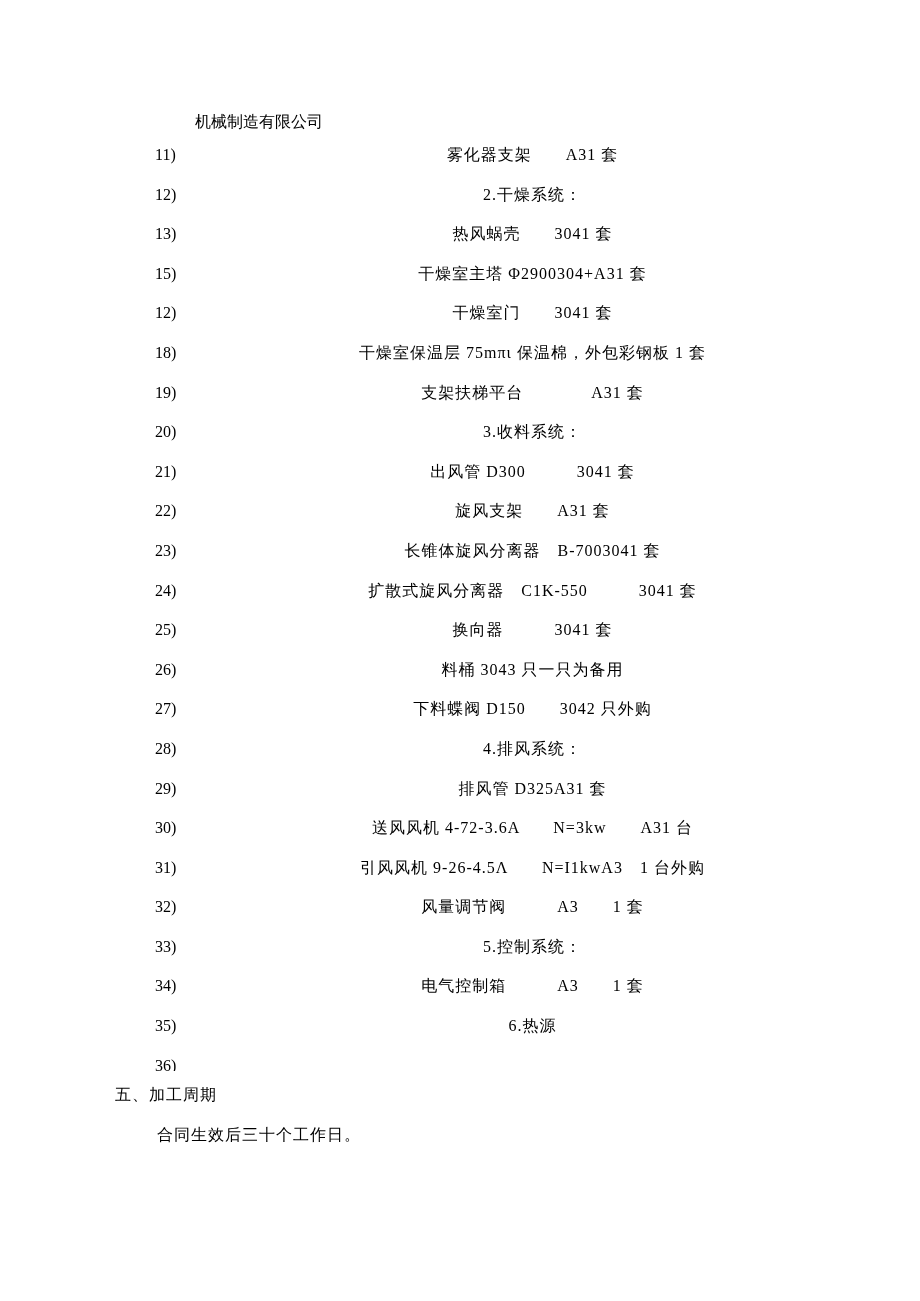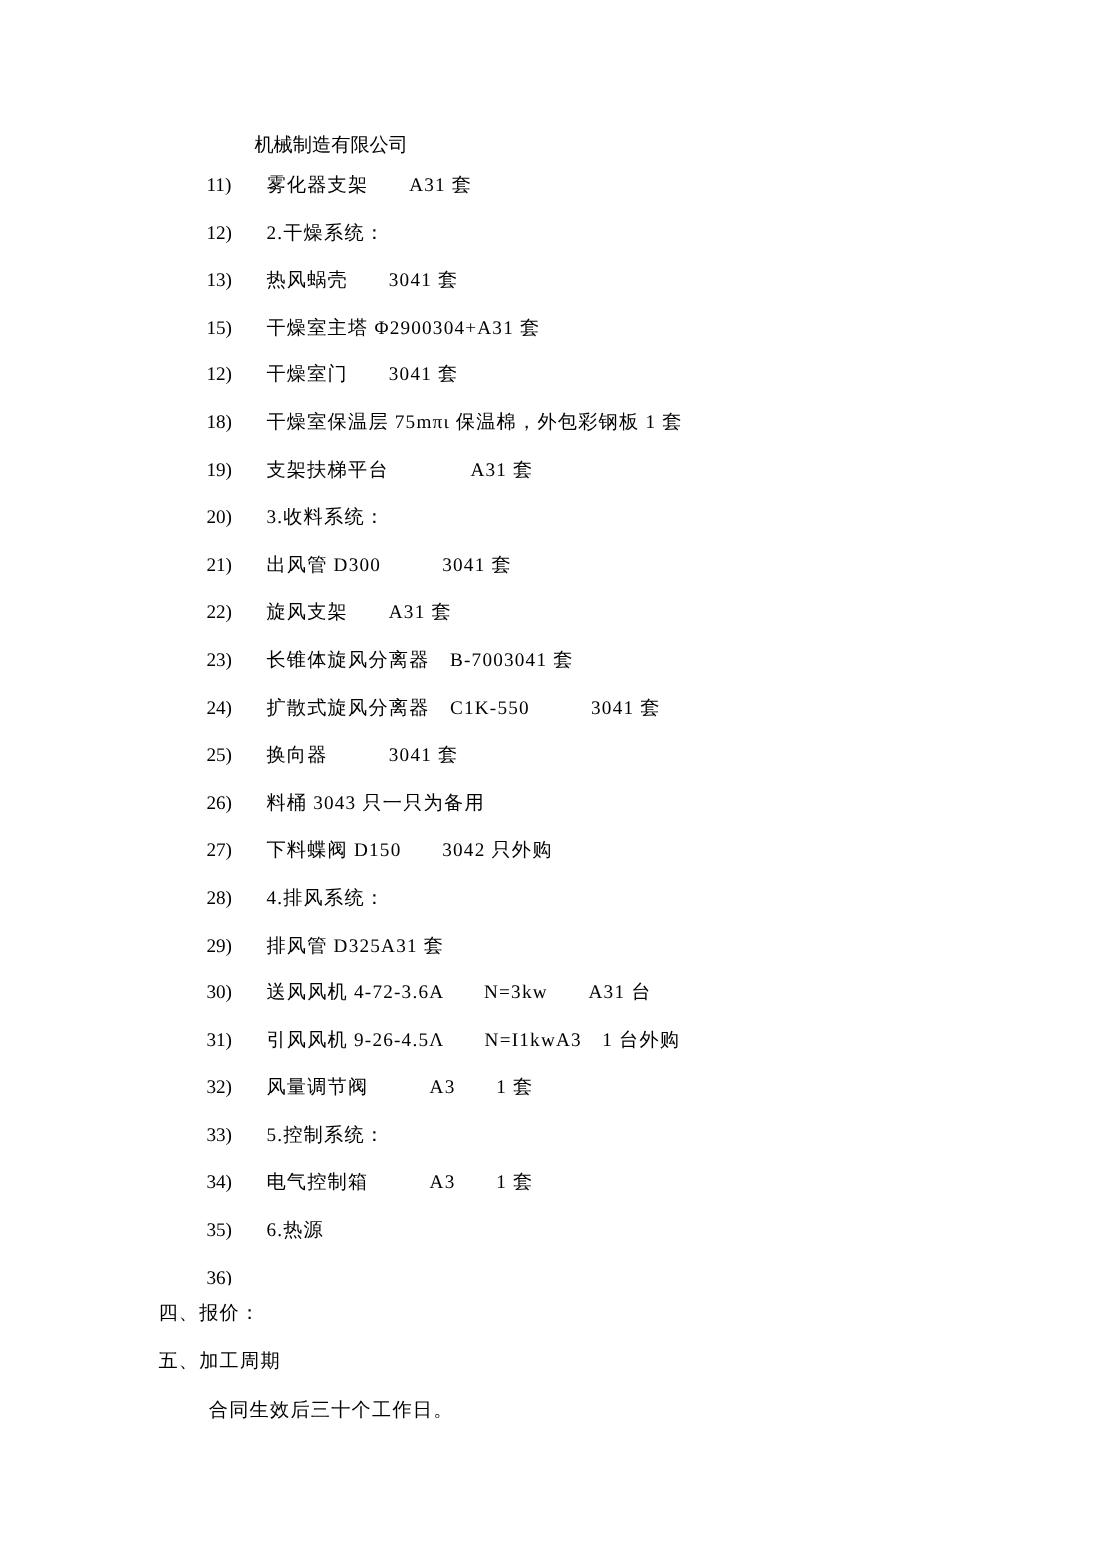--- a/index.html
+++ b/index.html
@@ -10,21 +10,20 @@
     font-size: 16px;
     color: #000000;
     width: 920px;
     height: 1301px;
     position: relative;
   }
   .page {
     padding-top: 110px;
     padding-left: 115px;
     padding-right: 60px;
-    margin-left: 17px;
   }
   .intro-line {
     margin-left: 80px;
     margin-bottom: 8px;
     line-height: 1.5;
   }
   .ol-wrap {
     margin-left: 40px;
   }
   .ol-row {
@@ -35,20 +34,21 @@
   }
   .ol-num {
     width: 40px;
     text-align: left;
     padding-right: 10px;
     font-family: "SimSun", serif;
   }
   .ol-text {
     flex: 1;
     letter-spacing: 1px;
+    text-align: center;
   }
   .section-heading {
     margin-top: 10px;
     margin-bottom: 12px;
     line-height: 1.8;
     letter-spacing: 1px;
   }
   .body-line {
     margin-left: 42px;
     line-height: 1.8;
@@ -154,17 +154,16 @@
     <div class="ol-row">
       <div class="ol-num">35)</div>
       <div class="ol-text">6.热源</div>
     </div>
     <div class="ol-row" style="margin-bottom:0; overflow:hidden; height:18px;">
       <div class="ol-num">36)</div>
       <div class="ol-text"></div>
     </div>
   </div>
 
-  <div class="section-heading">四、报价：</div>
   <div class="section-heading">五、加工周期</div>
   <div class="body-line">合同生效后三十个工作日。</div>
 
 </div>
 
 </body></html>

